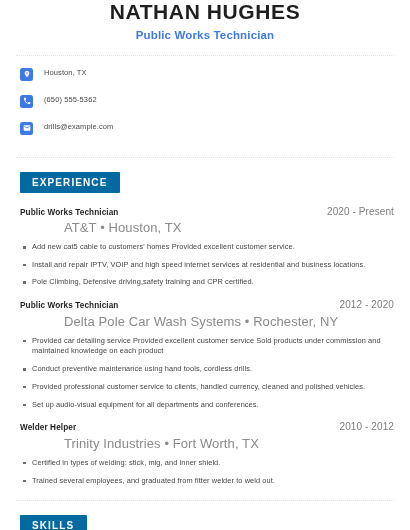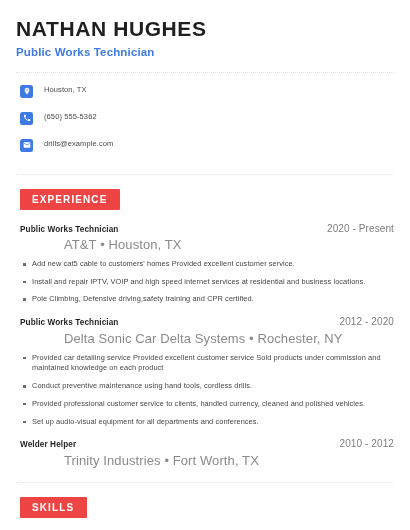--- a/index.html
+++ b/index.html
@@ -18,22 +18,21 @@
 
   .page {
     width: 410px;
     height: 530px;
     position: relative;
     padding: 0 16px;
   }
 
   
   .header {
-    padding-top: 17px;
-    text-align: left;
+    text-align: center;
   }
   .full-name {
     font-size: 21px;
     font-weight: bold;
     letter-spacing: 0.6px;
     color: #1f1f1f;
     line-height: 1.12;
     margin: 0;
   }
   .job-headline {
@@ -76,21 +75,21 @@
   .contact-icon svg { display: block; }
   .contact-text {
     font-size: 7.5px;
     color: #4a4a4a;
     letter-spacing: 0.1px;
   }
 
   
   .section-tag {
     display: inline-block;
-    background: #ef4444;
+    background: #0369a1;
     color: #ffffff;
     font-size: 10px;
     font-weight: bold;
     letter-spacing: 1.1px;
     padding: 5px 13px 5px 12px;
     border-radius: 1px;
     margin-left: 4px;
   }
   .section-block { margin-top: 14px; }
 
@@ -208,35 +207,39 @@
           <li>Install and repair IPTV, VOIP and high speed internet services at residential and business locations.</li>
           <li>Pole Climbing, Defensive driving,safety training and CPR certified.</li>
         </ul>
       </div>
 
       <div class="exp-item">
         <div class="exp-head">
           <span class="exp-title">Public Works Technician</span>
           <span class="exp-dates">2012 - 2020</span>
         </div>
-        <div class="exp-company">Delta Sonic Car Delta Systems  •  Rochester, NY</div>
+        <div class="exp-company">Delta Pole Car Wash Systems  •  Rochester, NY</div>
         <ul class="exp-bullets">
           <li>Provided car detailing service Provided excellent customer service Sold products under commission and maintained knowledge on each product</li>
           <li>Conduct preventive maintenance using hand tools, cordless drills.</li>
           <li>Provided professional customer service to clients, handled currency, cleaned and polished vehicles.</li>
           <li>Set up audio-visual equipment for all departments and conferences.</li>
         </ul>
       </div>
 
       <div class="exp-item">
         <div class="exp-head">
           <span class="exp-title">Welder Helper</span>
           <span class="exp-dates">2010 - 2012</span>
         </div>
         <div class="exp-company">Trinity Industries  •  Fort Worth, TX</div>
+        <ul class="exp-bullets">
+          <li>Certified in types of welding: stick, mig, and inner shield.</li>
+          <li>Trained several employees, and graduated from fitter welder to weld out.</li>
+        </ul>
       </div>
 
     </div>
   </div>
 
   <hr class="divider">
 
   <div class="section-block">
     <div class="section-tag">SKILLS</div>
 

